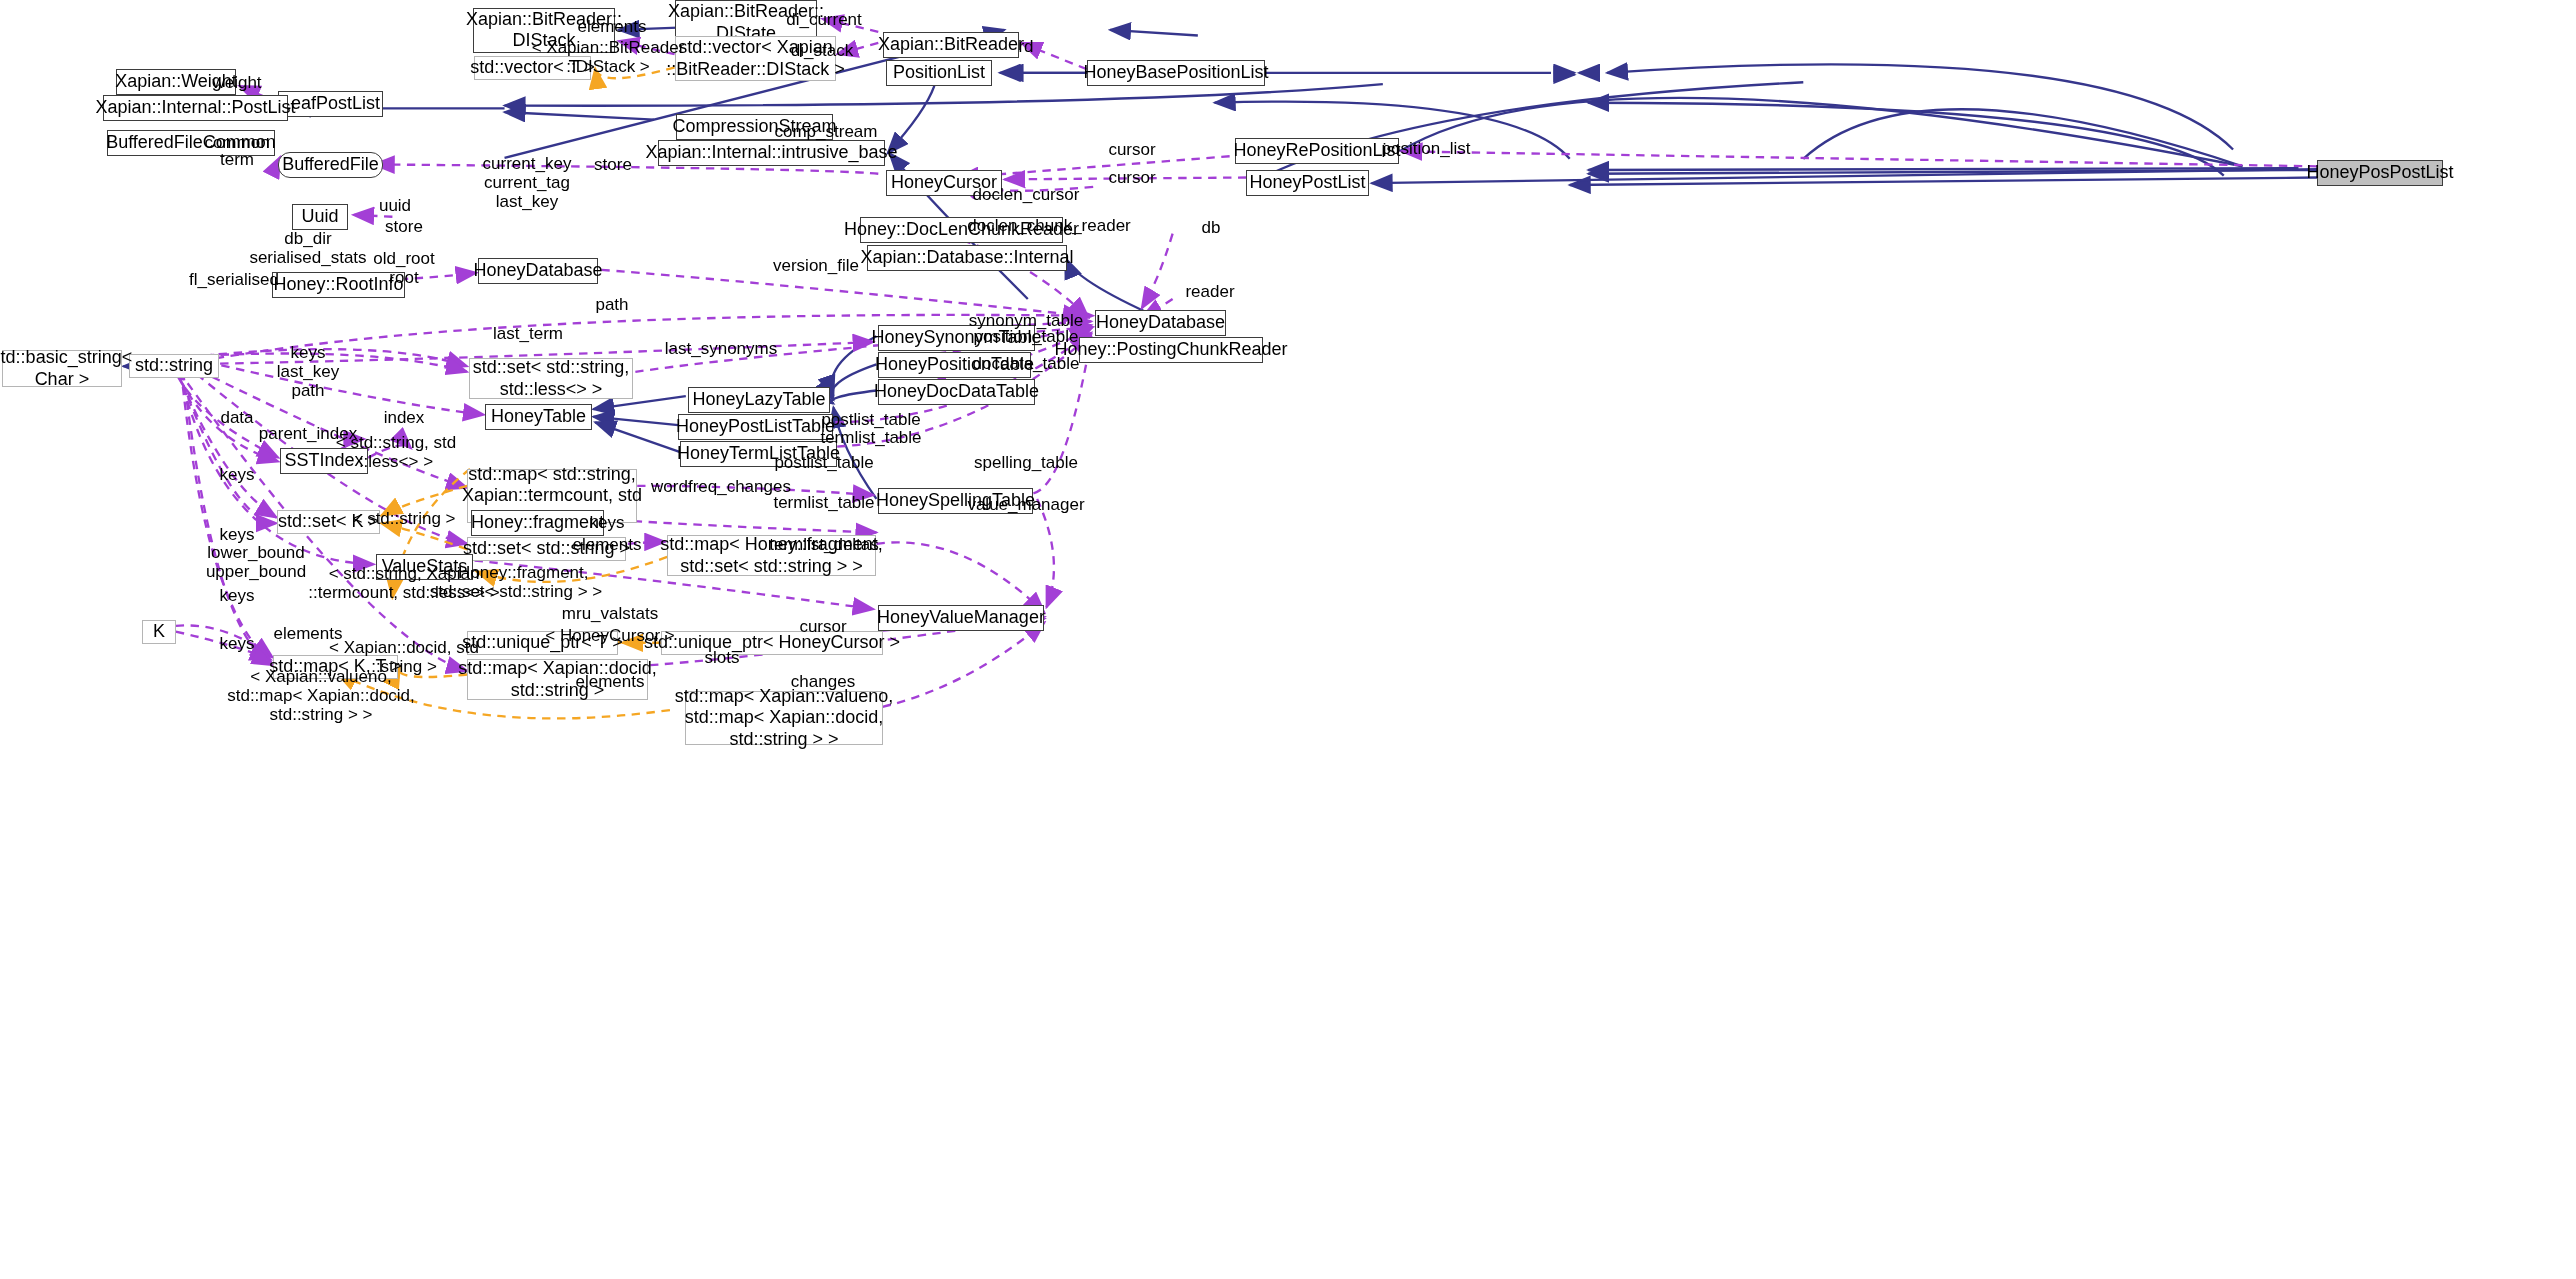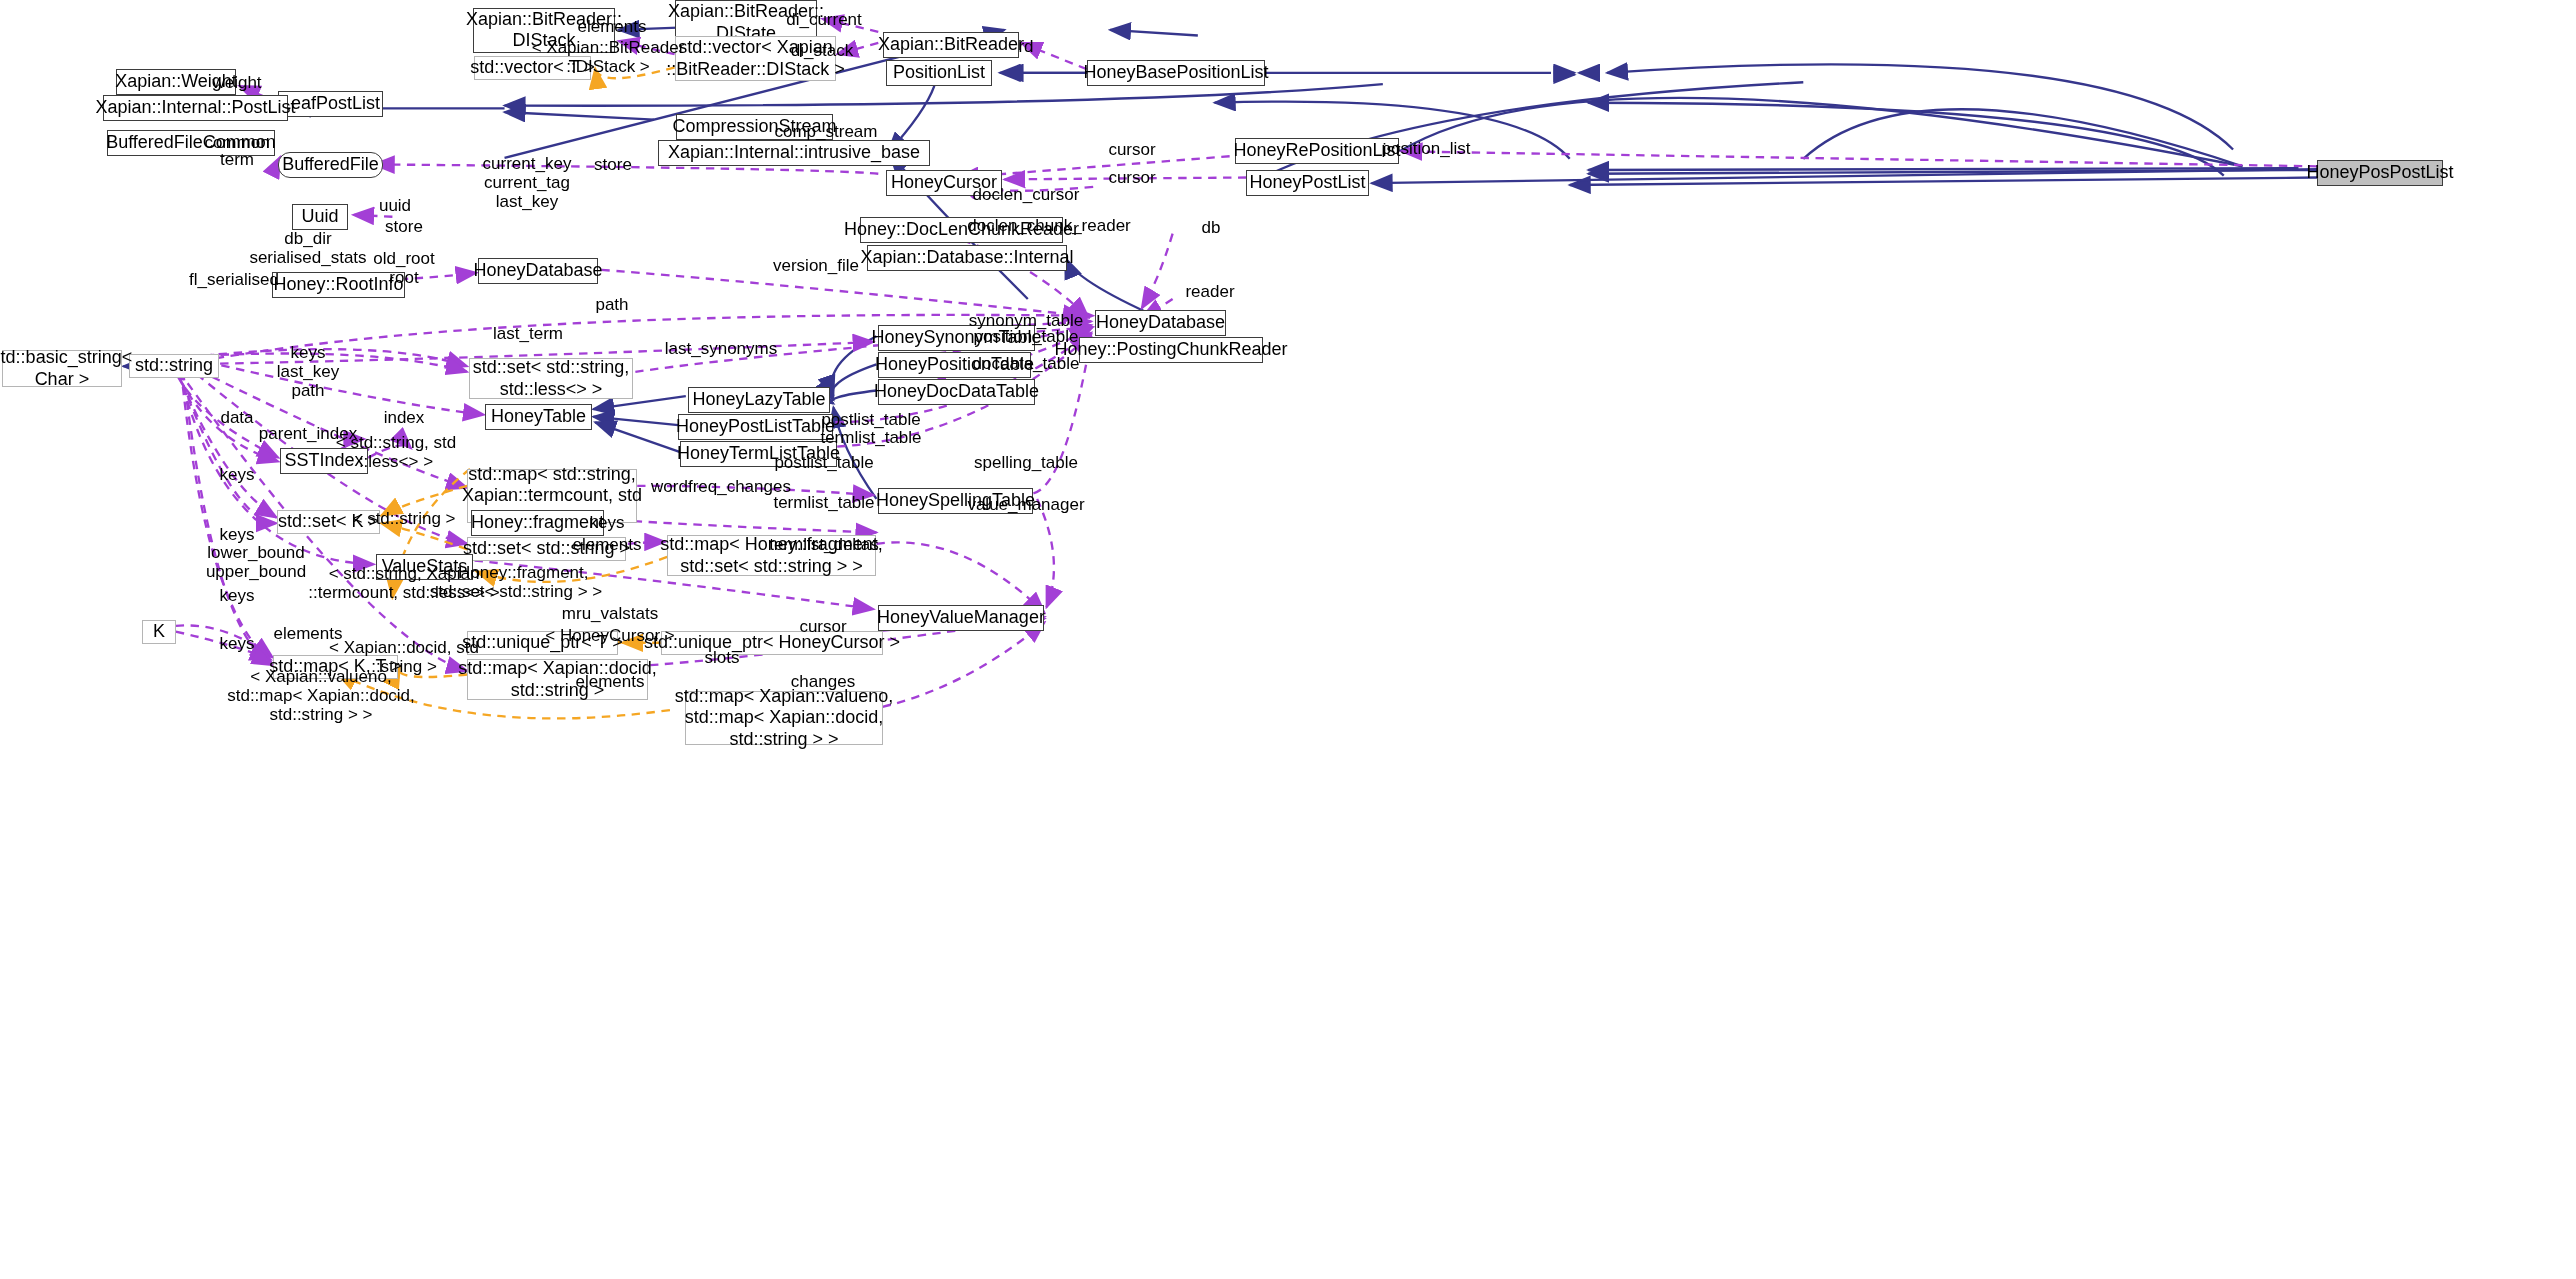--- a/index.html
+++ b/index.html
@@ -175,21 +175,21 @@
       <div class="node tmpl" style="left: 474px; top: 56px; width: 117px; height: 24px;">std::vector&lt; T &gt;</div>
       <div class="node solid" style="left: 883px; top: 32px; width: 136px; height: 26px;">Xapian::BitReader</div>
       <div class="node solid" style="left: 886px; top: 60px; width: 106px; height: 26px;">PositionList</div>
       <div class="node solid" style="left: 1087px; top: 60px; width: 178px; height: 26px;">HoneyBasePositionList</div>
       <div class="node solid" style="left: 116px; top: 69px; width: 120px; height: 26px;">Xapian::Weight</div>
       <div class="node solid" style="left: 278px; top: 91px; width: 105px; height: 26px;">LeafPostList</div>
       <div class="node solid" style="left: 103px; top: 95px; width: 185px; height: 26px;">Xapian::Internal::PostList</div>
       <div class="node solid" style="left: 676px; top: 114px; width: 157px; height: 26px;">CompressionStream</div>
       <div class="node solid" style="left: 107px; top: 130px; width: 168px; height: 26px;">BufferedFileCommon</div>
       <div class="node solid" style="left: 1235px; top: 138px; width: 164px; height: 26px;">HoneyRePositionList</div>
-      <div class="node solid" style="left: 658px; top: 140px; width: 272px; height: 26px;">Xapian::Internal::intrusive_base</div>
+      <div class="node solid" style="left: 658px; top: 140px; width: 227px; height: 26px;">Xapian::Internal::intrusive_base</div>
       <div class="node solid" style="left: 278px; top: 152px; width: 105px; height: 26px; border-radius: 12px;">BufferedFile</div>
       <div class="node current" style="left: 2317px; top: 160px; width: 126px; height: 26px;">HoneyPosPostList</div>
       <div class="node solid" style="left: 1246px; top: 170px; width: 123px; height: 26px;">HoneyPostList</div>
       <div class="node solid" style="left: 886px; top: 170px; width: 116px; height: 26px;">HoneyCursor</div>
       <div class="node solid" style="left: 292px; top: 204px; width: 56px; height: 26px;">Uuid</div>
       <div class="node solid" style="left: 860px; top: 217px; width: 203px; height: 26px;">Honey::DocLenChunkReader</div>
       <div class="node solid" style="left: 867px; top: 245px; width: 200px; height: 26px;">Xapian::Database::Internal</div>
       <div class="node solid" style="left: 478px; top: 258px; width: 120px; height: 26px;">HoneyDatabase</div>
       <div class="node solid" style="left: 272px; top: 272px; width: 133px; height: 26px;">Honey::RootInfo</div>
       <div class="node solid" style="left: 1095px; top: 310px; width: 131px; height: 26px;">HoneyDatabase</div>

